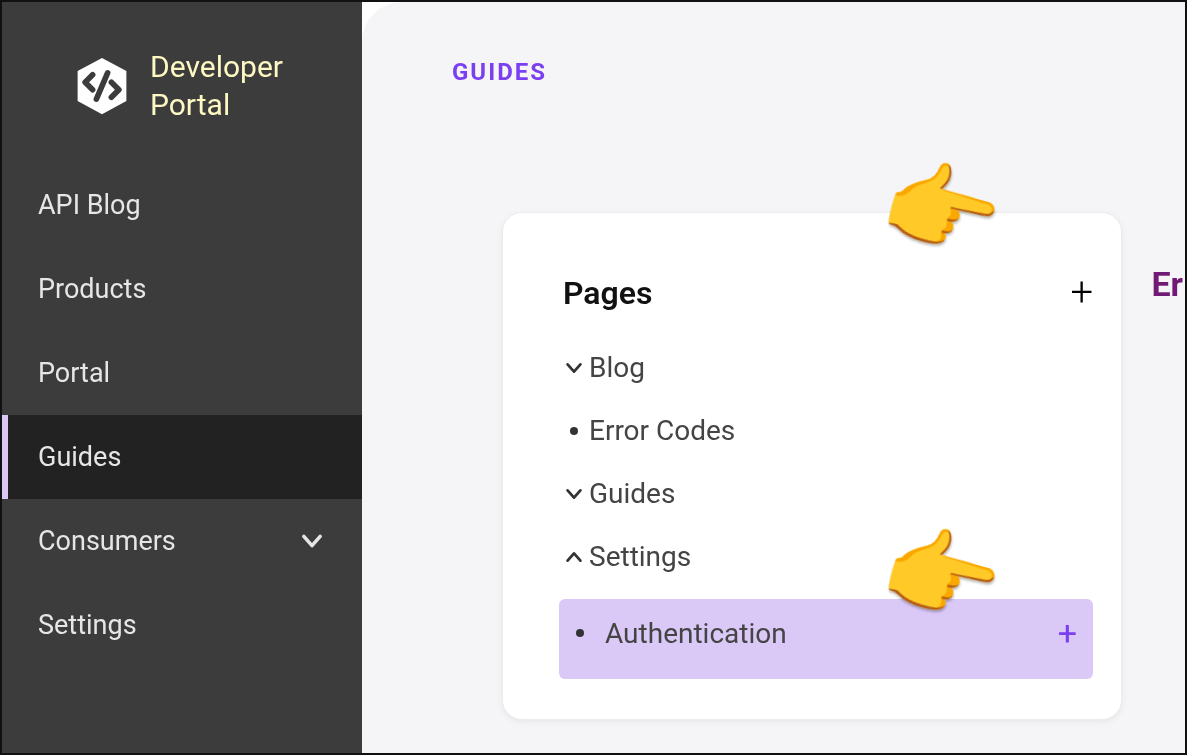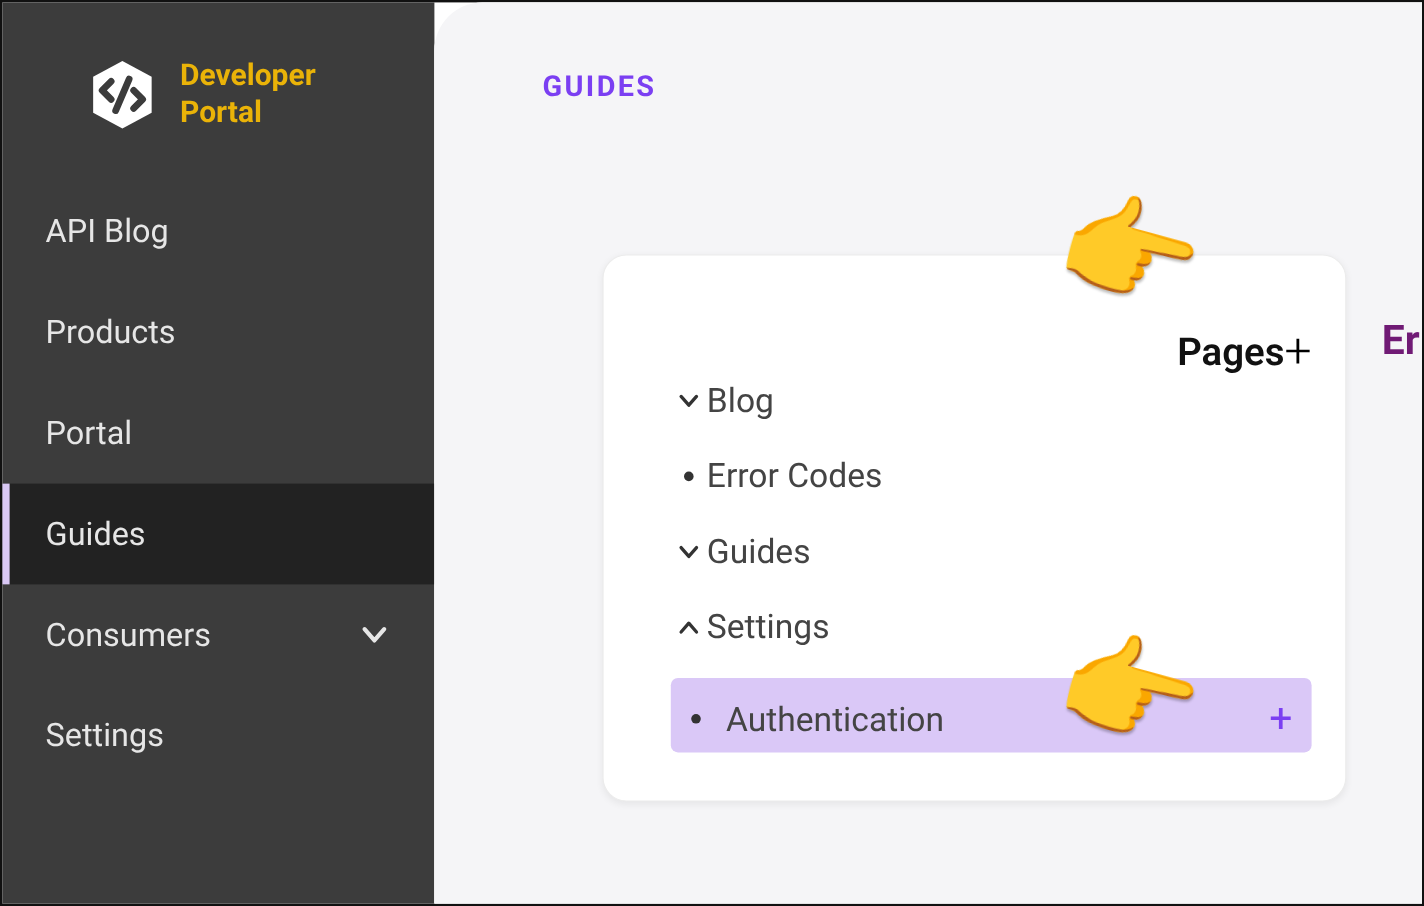--- a/index.html
+++ b/index.html
@@ -1,38 +1,38 @@
 <!DOCTYPE html>
 <html><head>
 <meta charset="utf-8">
 <style>
   * { box-sizing: border-box; margin: 0; padding: 0; }
   html, body { width: 1187px; height: 755px; font-family: -apple-system, BlinkMacSystemFont, "Segoe UI", Roboto, Helvetica, Arial, sans-serif; overflow: hidden; }
   .frame { width:1187px; height:755px; border:2px solid #111; background:#fff; position:relative; }
   .sidebar { position:absolute; left:0; top:0; width:360px; height:100%; background:#3c3c3c; }
   .logo-row { display:flex; align-items:center; gap:18px; padding:46px 0 40px 70px; }
   .logo-mark { width:60px; height:60px; }
-  .logo-text { color:#eab308; font-size:25px; line-height:1.25; font-weight:700; }
+  .logo-text { color:#fef9c3; font-size:30px; line-height:1.25; font-weight:400; }
   .nav { display:flex; flex-direction:column; }
   .nav-item { display:flex; align-items:center; justify-content:space-between; padding:0 36px; height:84px; color:#e6e6e6; font-size:27px; font-weight:400; cursor:pointer; }
   .nav-item.active { background:#222; position:relative; }
   .nav-item.active::before { content:""; position:absolute; left:0; top:0; bottom:0; width:6px; background:#d9c8f5; }
   .chev { width:28px; height:28px; flex:0 0 auto; }
   .main { position:absolute; left:360px; top:0; right:0; bottom:0; background:#fff; border-top-left-radius:40px; }
   .main-inner { padding:56px 0 0 90px; height:100%; background:#f5f5f7; border-top-left-radius:40px; }
   .crumb { color:#7b3ff2; font-size:24px; font-weight:700; letter-spacing:2px; }
   .panel-wrap { position:absolute; left:500px; top:210px; width:620px; background:#fff; border-radius:20px; box-shadow:0 2px 6px rgba(0,0,0,.06); padding:60px 28px 40px 60px; border:1px solid #ececec; }
-  .panel-head { display:flex; align-items:center; justify-content:flex-end; }
+  .panel-head { display:flex; align-items:center; justify-content:space-between; margin-bottom:34px; }
   .panel-title { font-size:32px; font-weight:600; color:#111; }
   .plus { font-size:40px; font-weight:300; line-height:1; cursor:pointer; user-select:none; }
   .tree { display:flex; flex-direction:column; gap:22px; }
   .tree-row { display:flex; align-items:center; gap:4px; font-size:28px; color:#444; cursor:pointer; padding:4px 0; }
   .caret { width:22px; height:22px; flex:0 0 auto; }
   .bullet { width:8px; height:8px; border-radius:50%; background:#333; margin:0 7px; flex:0 0 auto; }
-  .tree-row.selected { background:#dac8f7; border-radius:6px; padding:14px 16px 8px 10px; margin-left:-4px; justify-content:space-between; }
+  .tree-row.selected { background:#dac8f7; border-radius:6px; padding:14px 16px 26px 10px; margin-left:-4px; justify-content:space-between; }
   .tree-row.selected .left { display:flex; align-items:center; gap:14px; }
   .tree-row.selected .plus-sm { color:#7b3ff2; font-size:34px; font-weight:400; }
   .right-cut { position:absolute; right:2px; top:262px; font-size:34px; font-weight:700; color:#701a75; }
   .hand { position:absolute; font-size:95px; pointer-events:none; filter:drop-shadow(1px 2px 1px rgba(0,0,0,.25)); }
   .hand.one { left:880px; top:152px; transform:rotate(15deg); }
   .hand.two { left:880px; top:518px; transform:rotate(15deg); }
 </style>
 </head>
 <body>
 

